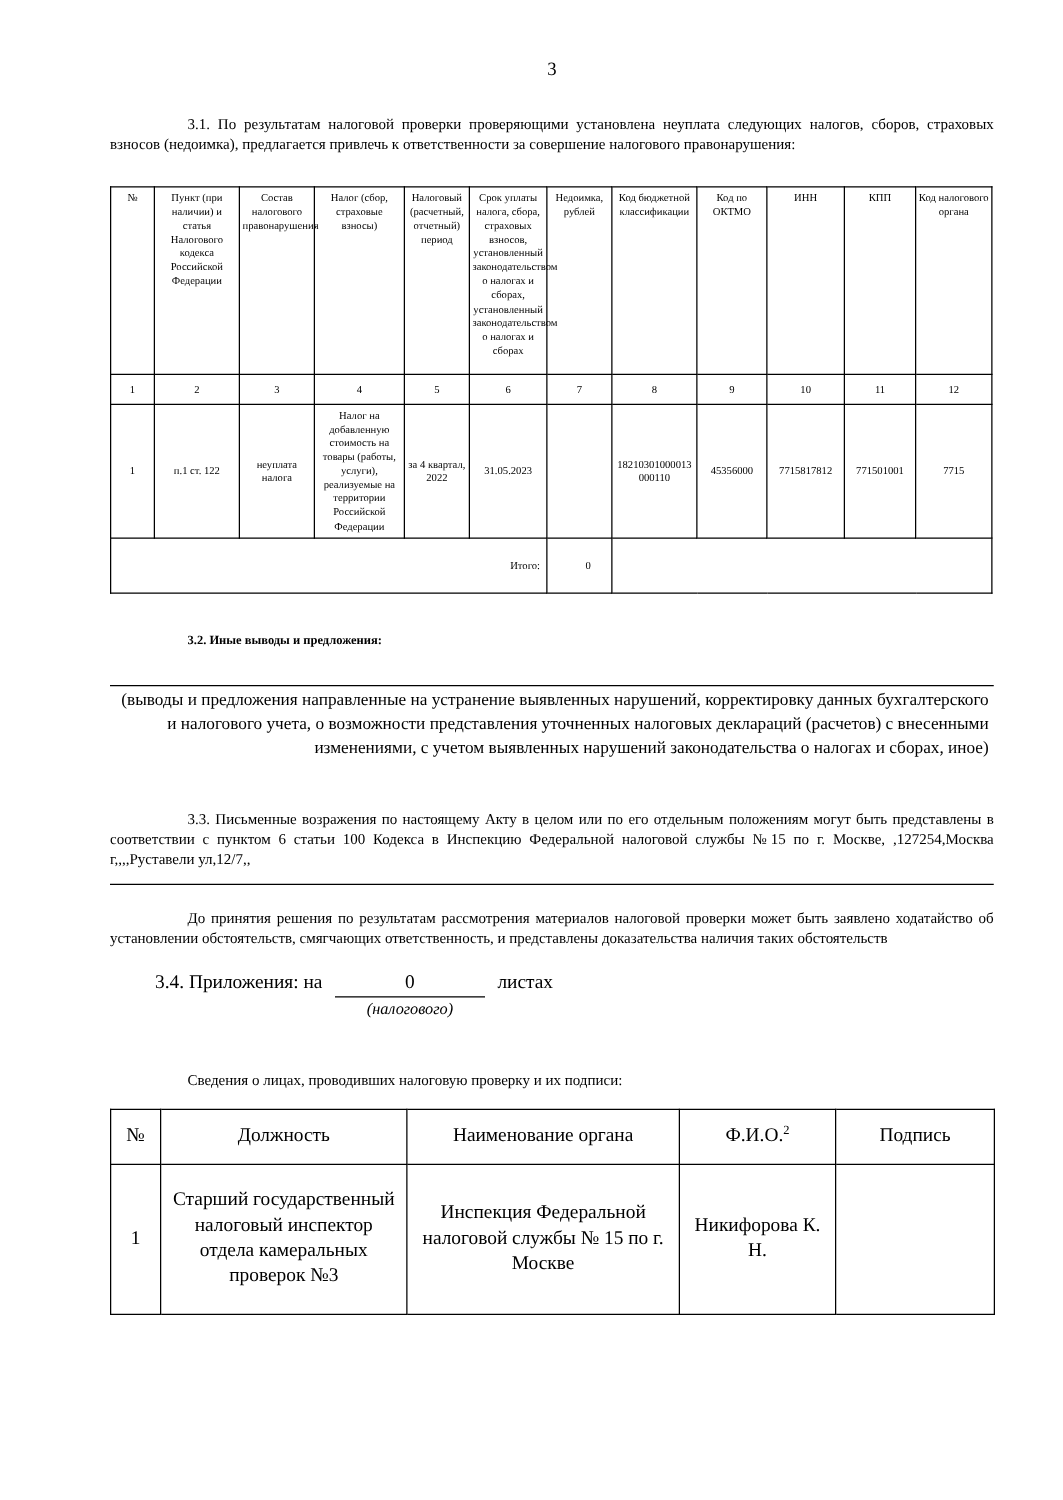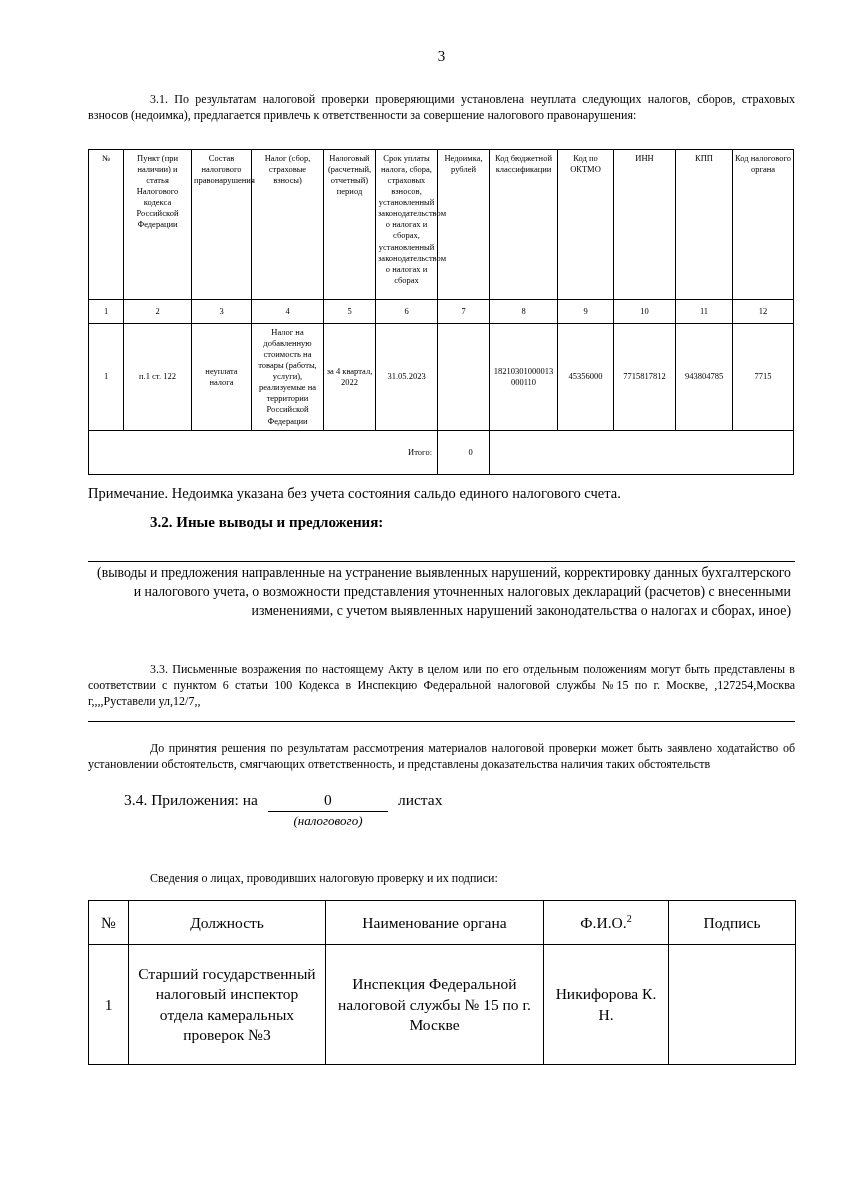--- a/index.html
+++ b/index.html
@@ -21,21 +21,21 @@
     text-align:center; vertical-align:top; padding:3px 2px;
   }
   table.t1 tr.hdr td { height:150px; }
   table.t1 tr.nums td { height:24px; vertical-align:middle; padding:5px 1px; }
   table.t1 tr.data td { height:94px; vertical-align:middle; }
   table.t1 tr.total td { height:44px; vertical-align:middle;padding-left:16px; }
   table.t1 td.right { text-align:right; padding-right:5px; }
   .brk { word-break:break-all; }
 
   .note { font-size:14.5px; margin-top:9px; line-height:1.3; }
-  .h32 { font-size:15px; font-weight:bold; margin-top:12px; text-indent:62px; }
+  .h32 { font-size:10px; font-weight:bold; margin-top:32px; text-indent:62px; }
 
   .rule { border-top:1px solid #000; margin-top:30px; }
   .rule2 { border-top:1px solid #000; margin-top:12px; }
   .italic-note {
     font-size:13.8px; text-align:right; line-height:1.38;
     padding:1px 4px 0 4px;
   }
 
   .spacer-lg { height:40px; }
   .mt18 { margin-top:18px; }
@@ -115,32 +115,31 @@
         <td>1</td>
         <td>п.1 ст. 122</td>
         <td>неуплата налога</td>
         <td>Налог на добавленную стоимость на товары (работы, услуги), реализуемые на территории Российской Федерации</td>
         <td>за 4 квартал, 2022</td>
         <td>31.05.2023</td>
         <td></td>
         <td class="brk">18210301000013000110</td>
         <td>45356000</td>
         <td>7715817812</td>
-        <td>943804785</td>
+        <td>771501001</td>
         <td>7715</td>
       </tr>
       <tr class="total">
         <td colspan="6" class="right">Итого:</td>
         <td>0</td>
         <td colspan="5"></td>
       </tr>
     </tbody>
       </table>
 
-    <div class="note">Примечание. Недоимка указана без учета состояния сальдо единого налогового счета.</div>
 
     <div class="h32">3.2. Иные выводы и предложения:</div>
 
     <div class="rule"></div>
     <div class="italic-note">(выводы и предложения направленные на устранение выявленных нарушений, корректировку данных бухгалтерского и налогового учета, о возможности представления уточненных налоговых деклараций (расчетов) с внесенными изменениями, с учетом выявленных нарушений законодательства о налогах и сборах, иное)</div>
 
     <div class="spacer-lg"></div>
 
     <div class="para">3.3. Письменные возражения по настоящему Акту в целом или по его отдельным положениям могут быть представлены в соответствии с пунктом 6 статьи 100 Кодекса в Инспекцию Федеральной налоговой службы №15 по г. Москве, ,127254,Москва г,,,,Руставели ул,12/7,,</div>
 

